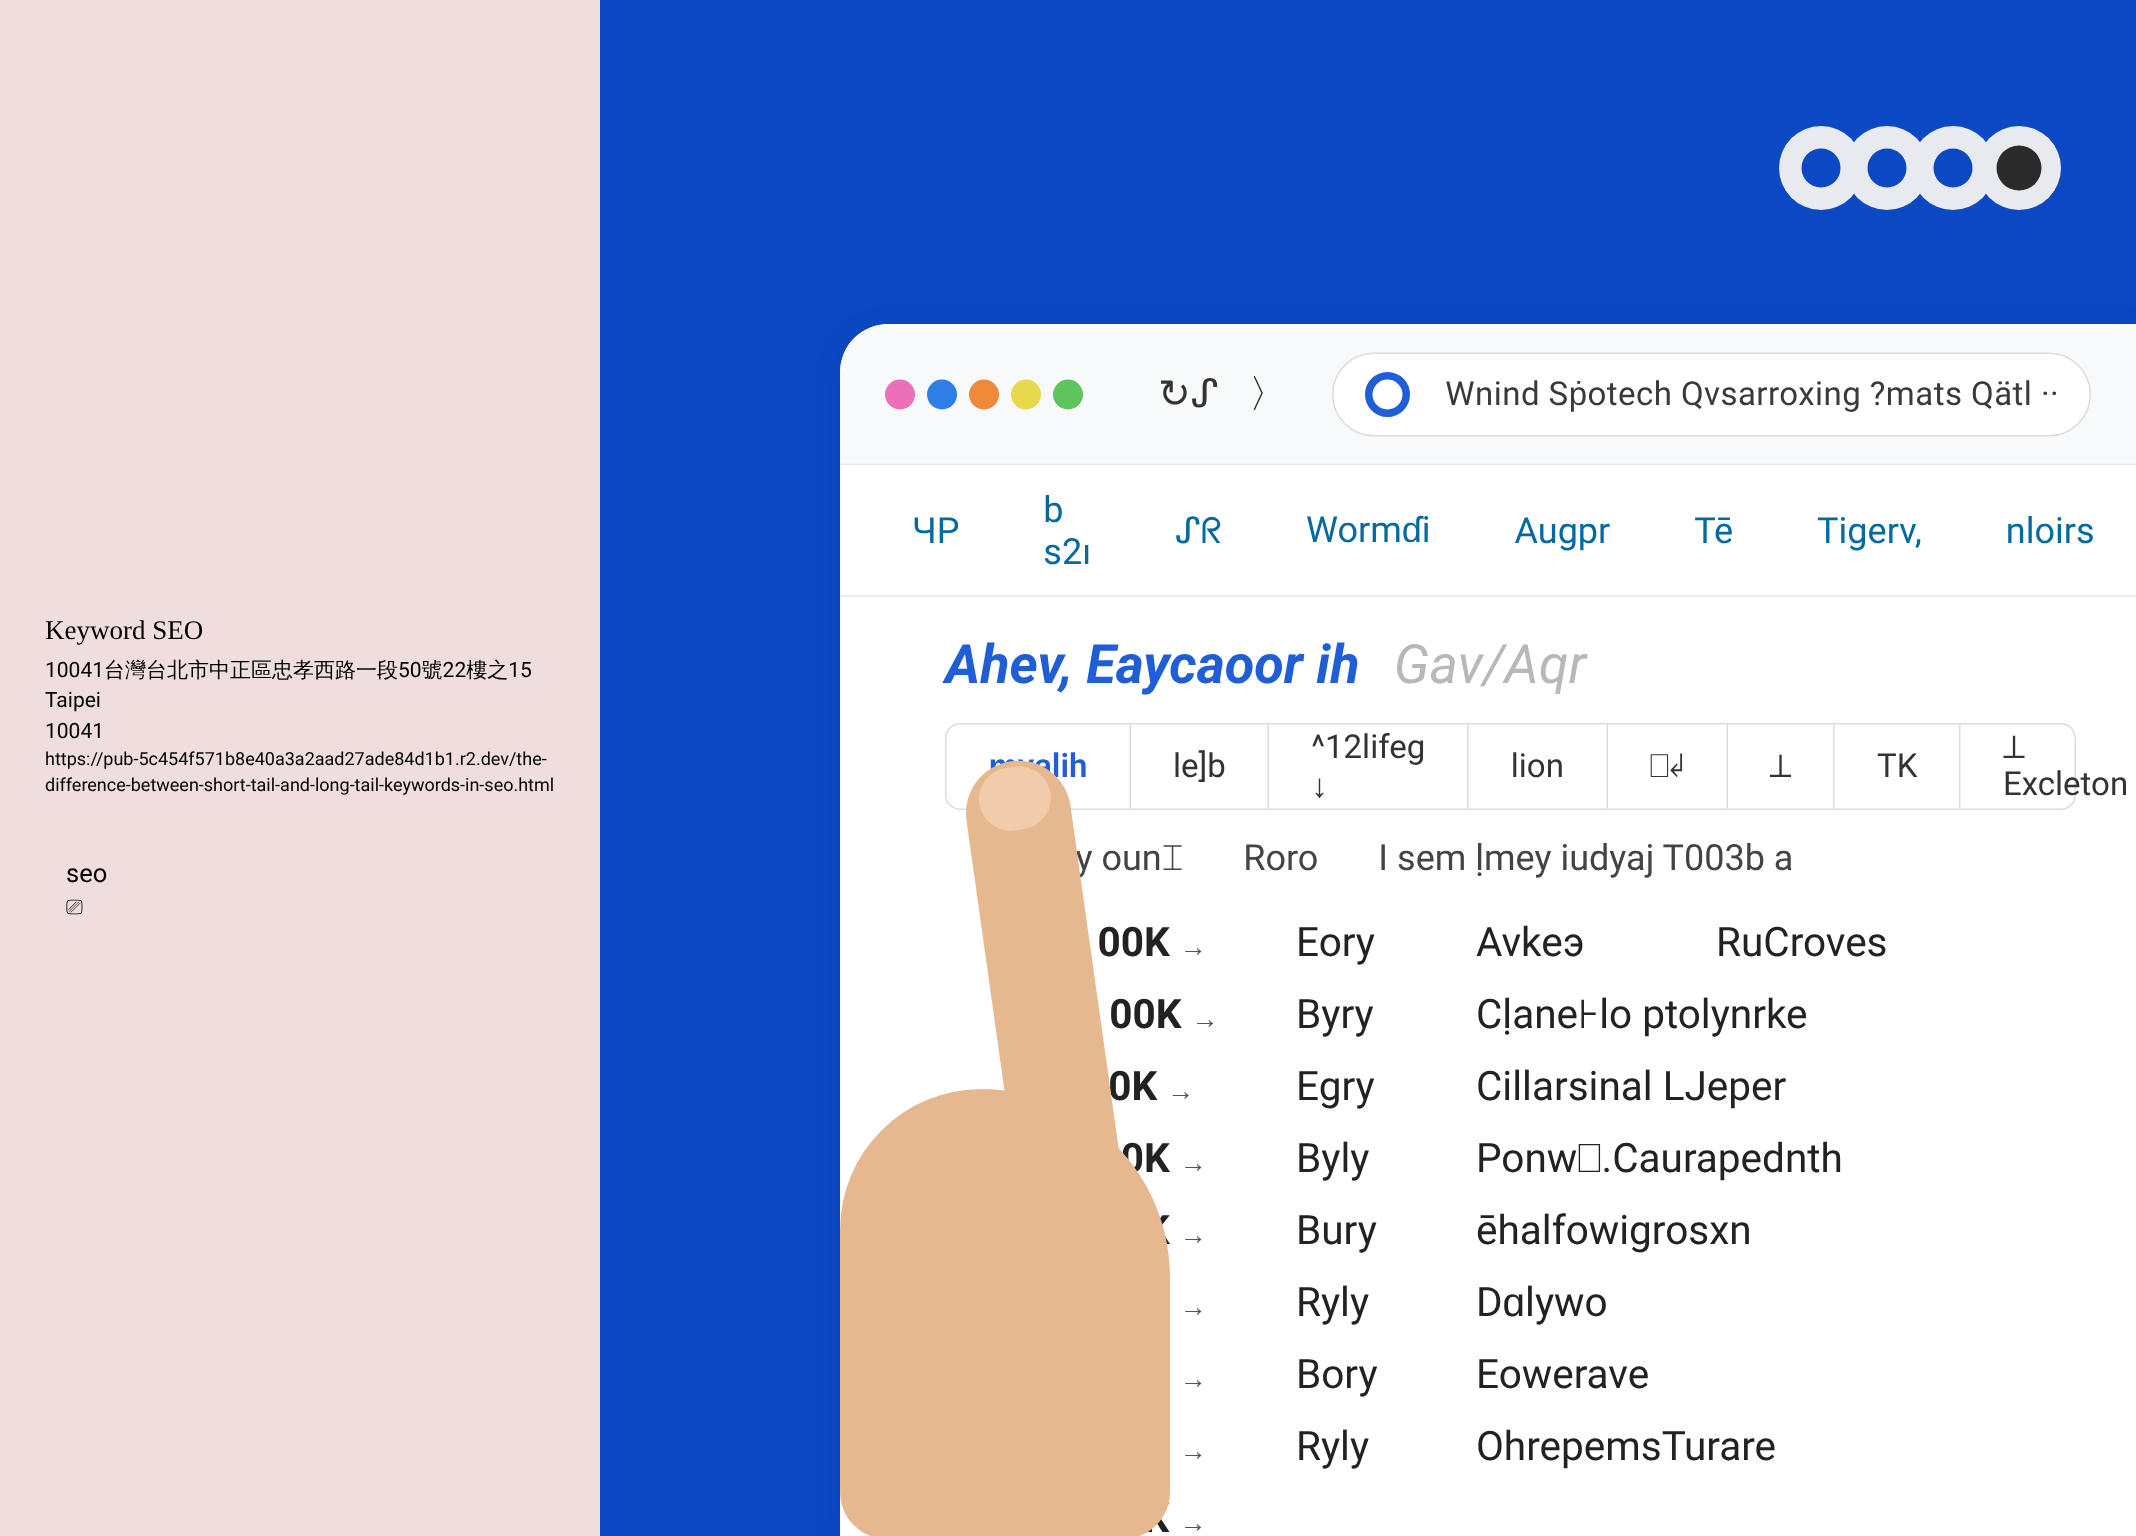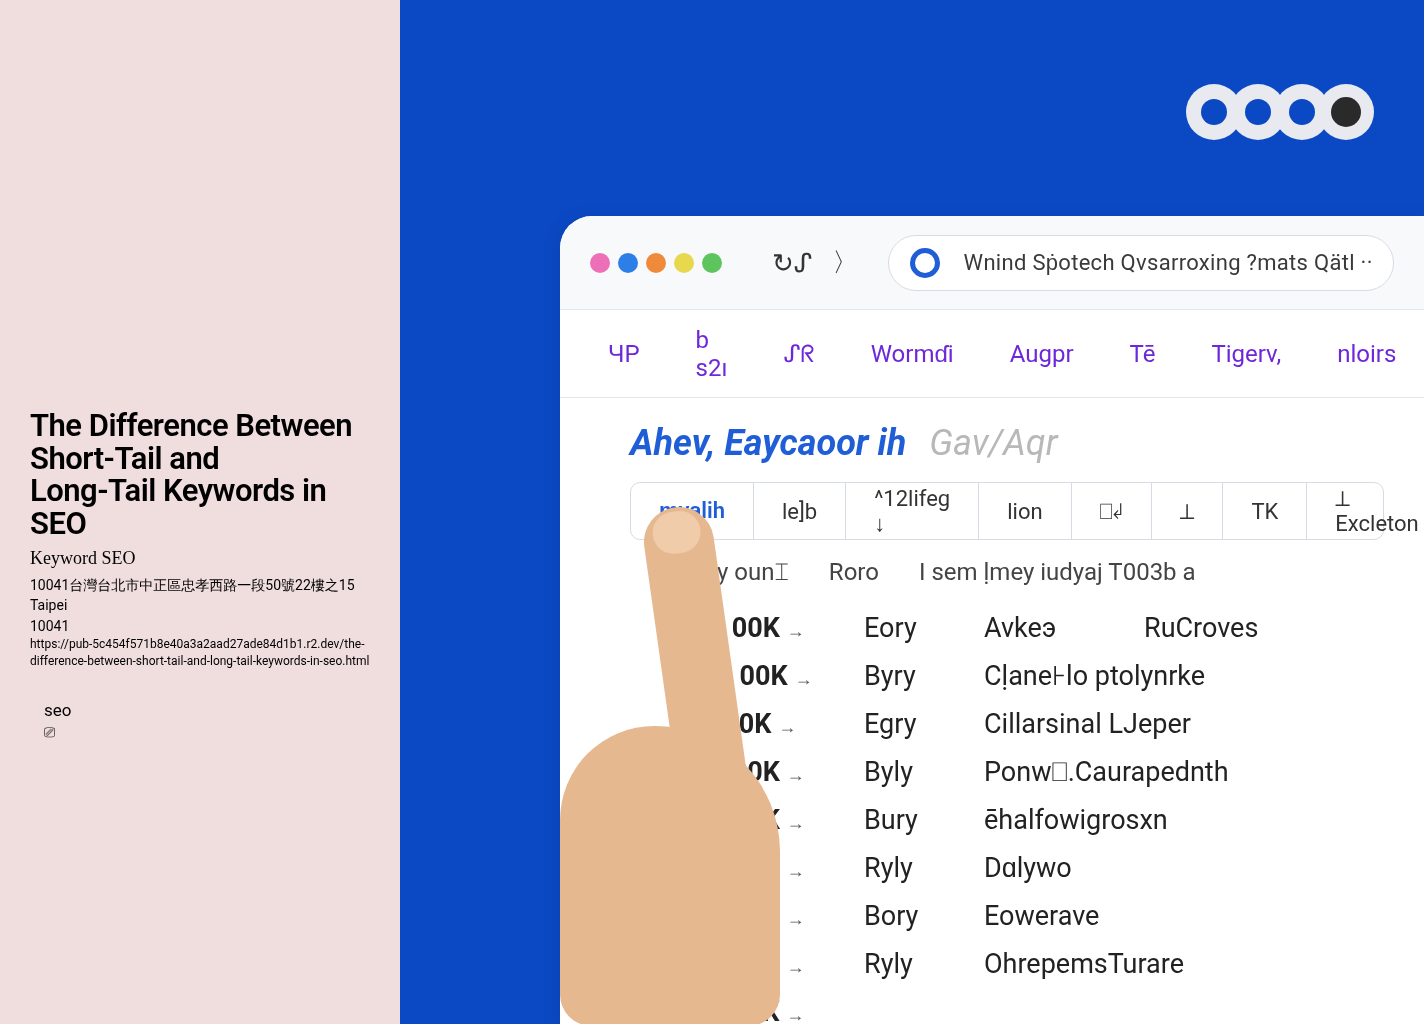--- a/index.html
+++ b/index.html
@@ -37,21 +37,21 @@
   .meta-line {
     font-size: 14px;
     line-height: 1.45;
   }
   .url-line {
     font-size: 12px;
     word-break: break-all;
     line-height: 1.4;
   }
   .tag-box {
-    margin-top: 30px;
+    margin-top: 42px;
     padding-left: 14px;
   }
   .tag-label { font-size: 17px; }
   .tag-icon { font-size: 14px; margin-top: 4px; }
 
   
   .right {
     flex: 1;
     background: #0b49c4;
     position: relative;
@@ -138,21 +138,21 @@
 
   
   .toolbar {
     height: 88px;
     border-bottom: 1px solid #e5e7eb;
     display: flex;
     align-items: center;
     gap: 56px;
     padding: 0 48px;
     font-size: 24px;
-    color: #6d28d9;
+    color: #0369a1;
   }
   .toolbar .tool { display:flex; align-items:center; gap:6px; }
 
   
   .content { padding: 24px 40px; position:relative; }
 
   .headline {
     font-size: 36px;
     color:#333;
     margin-bottom: 18px;
@@ -240,21 +240,20 @@
     top:4px;left:10px;width:48px;height:42px;
     background:#f1ccab;
     border-radius:24px;
   }
 </style>
 </head>
 <body>
 
 <div class="sidebar">
   <div class="sidebar-spacer"></div>
-  <h1>The Difference Between Short-Tail and<br>Long-Tail Keywords in SEO</h1>
   <h2>Keyword SEO</h2>
   <div class="meta-line">10041台灣台北市中正區忠孝西路一段50號22樓之15</div>
   <div class="meta-line">Taipei</div>
   <div class="meta-line">10041</div>
   <div class="url-line">https://pub-5c454f571b8e40a3a2aad27ade84d1b1.r2.dev/the-difference-between-short-tail-and-long-tail-keywords-in-seo.html</div>
   <div class="tag-box">
     <div class="tag-label">seo</div>
     <div class="tag-icon">⎚</div>
   </div>
 </div>

